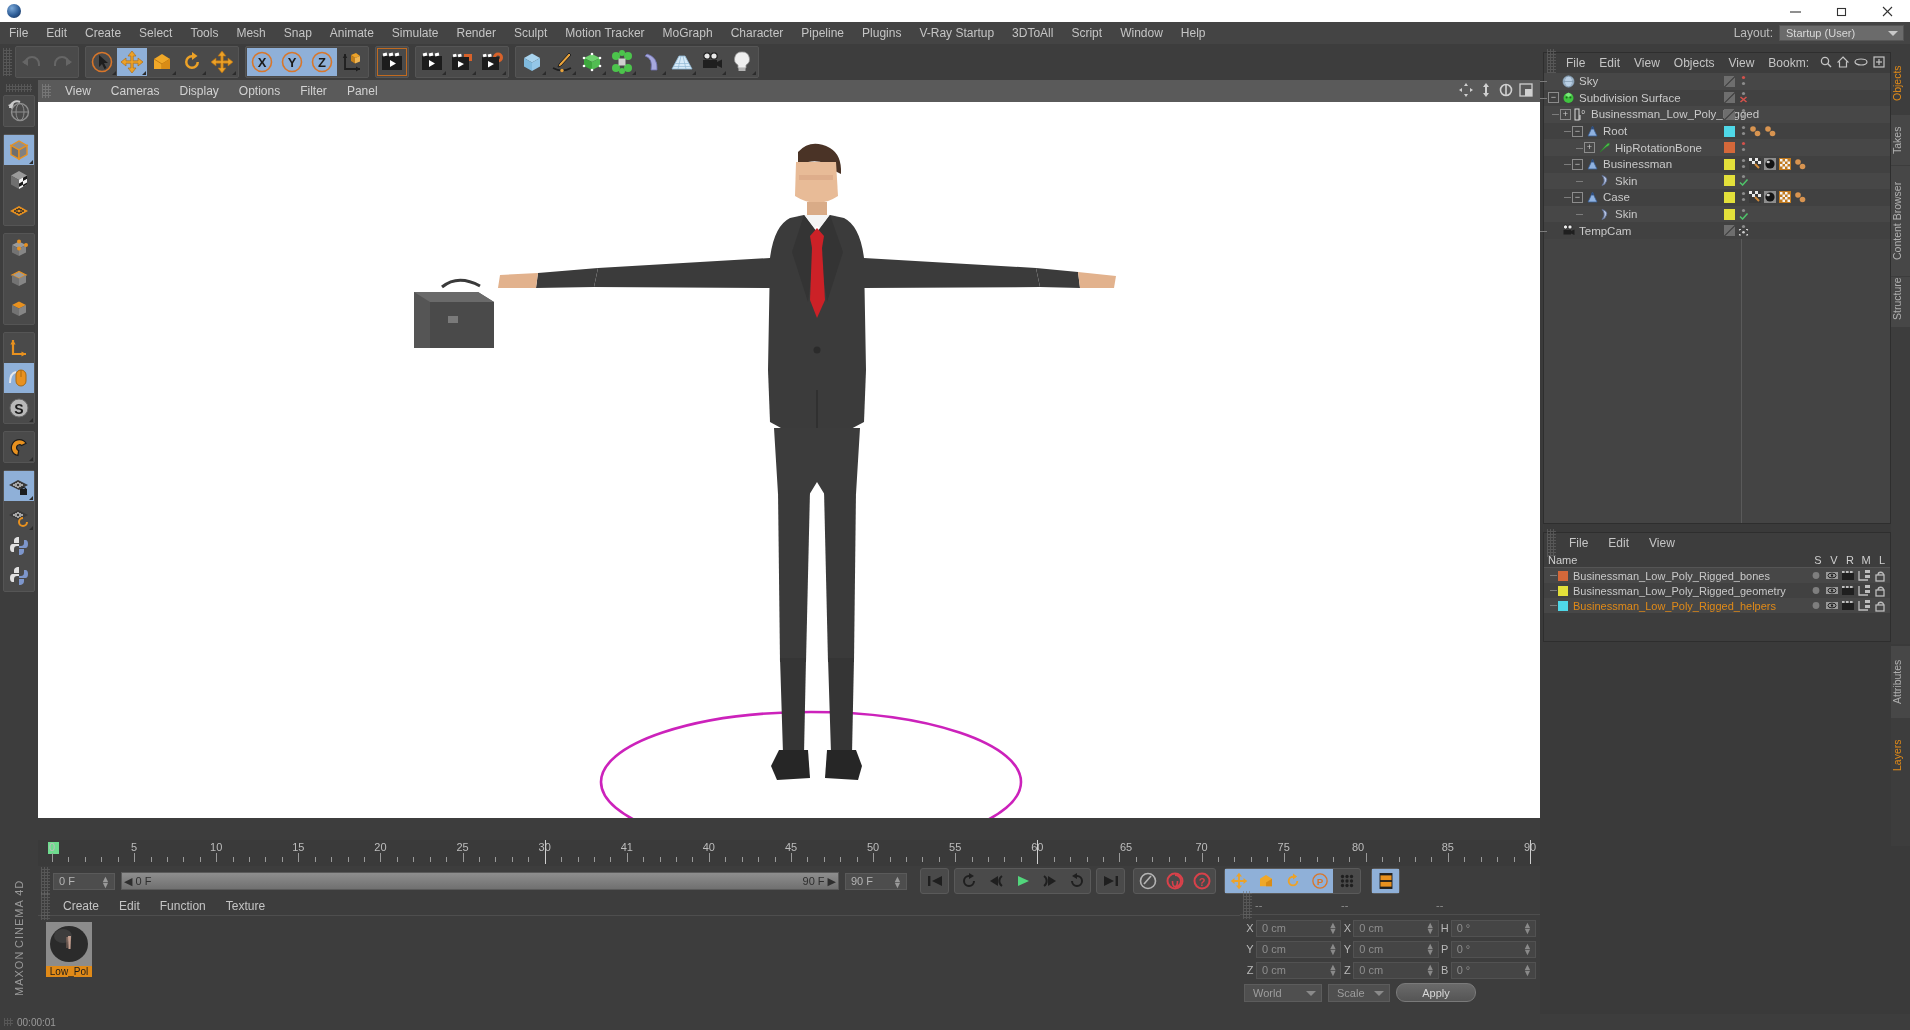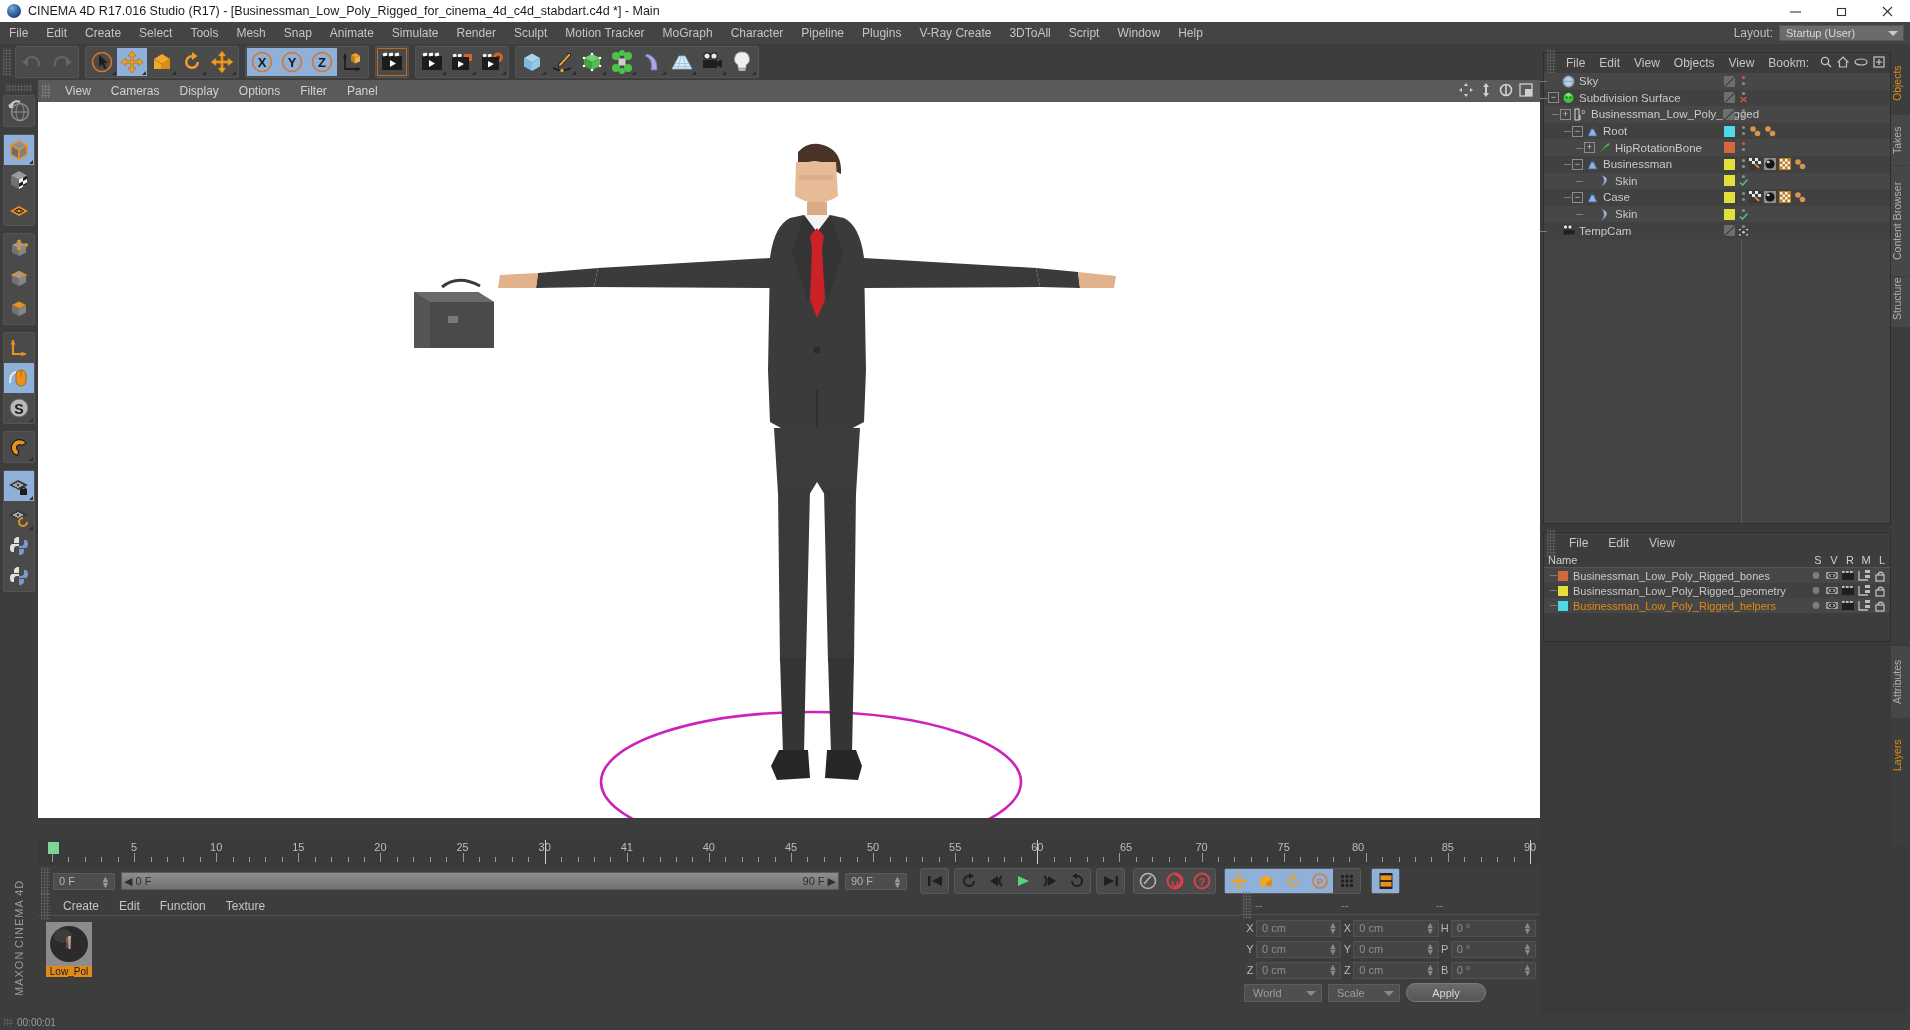--- a/index.html
+++ b/index.html
@@ -168,21 +168,20 @@
   .sgrip { width:9px; height:8px; margin:0 4px;
     background-image:repeating-linear-gradient(0deg,#6e6e6e 0 1px,transparent 1px 3px),
                      repeating-linear-gradient(90deg,#6e6e6e 0 1px,transparent 1px 3px);
     background-size:3px 3px; opacity:.55; }
 </style>
 </head>
 <body>
 
 <div class="titlebar">
   <div class="tb-icon"></div>
-  <div class="tb-title">CINEMA 4D R17.016 Studio (R17) - [Businessman_Low_Poly_Rigged_for_cinema_4d_c4d_stabdart.c4d *] - Main</div>
   <div class="tb-btns">
     <div class="tb-btn">
       <svg width="13" height="13">
           <line x1="1" y1="7" x2="12" y2="7" stroke="#333" stroke-width="1.1"></line>
         </svg>
       </div>
     <div class="tb-btn">
       <svg width="13" height="13">
           <rect x="2.5" y="3.5" width="8" height="7" fill="none" stroke="#333" stroke-width="1.1"></rect>
         </svg>
@@ -207,21 +206,21 @@
       <div class="menu-item">Snap</div>
       <div class="menu-item">Animate</div>
       <div class="menu-item">Simulate</div>
       <div class="menu-item">Render</div>
       <div class="menu-item">Sculpt</div>
       <div class="menu-item">Motion Tracker</div>
       <div class="menu-item">MoGraph</div>
       <div class="menu-item">Character</div>
       <div class="menu-item">Pipeline</div>
       <div class="menu-item">Plugins</div>
-      <div class="menu-item">V-Ray Create</div>
+      <div class="menu-item">V-Ray Startup</div>
       <div class="menu-item">3DToAll</div>
       <div class="menu-item">Script</div>
       <div class="menu-item">Window</div>
       <div class="menu-item">Help</div>
     </div>
   <div class="layout-box">
     <span class="layout-lbl">Layout:</span>
     <div class="layout-sel">
       <span>Startup (User)</span>
       <span class="arw"></span>
@@ -1082,21 +1081,21 @@
             <span>0 °</span>
             <span class="sp">▲<br>▼</span>
           </div>
         </div>
       </div>
     <div class="cd-btm">
       <div class="cd-sel" style="width:78px;">
         <span>World</span>
         <span class="arw"></span>
         </div>
-      <div class="cd-sel" style="width:72px;text-align:center;">
+      <div class="cd-sel" style="width:62px;text-align:center;">
         <span>Scale</span>
         <span class="arw"></span>
         </div>
       <div class="cd-apply" style="width:80px;">
         <span>Apply</span>
         </div>
     </div>
   </div>
 </div>
 

